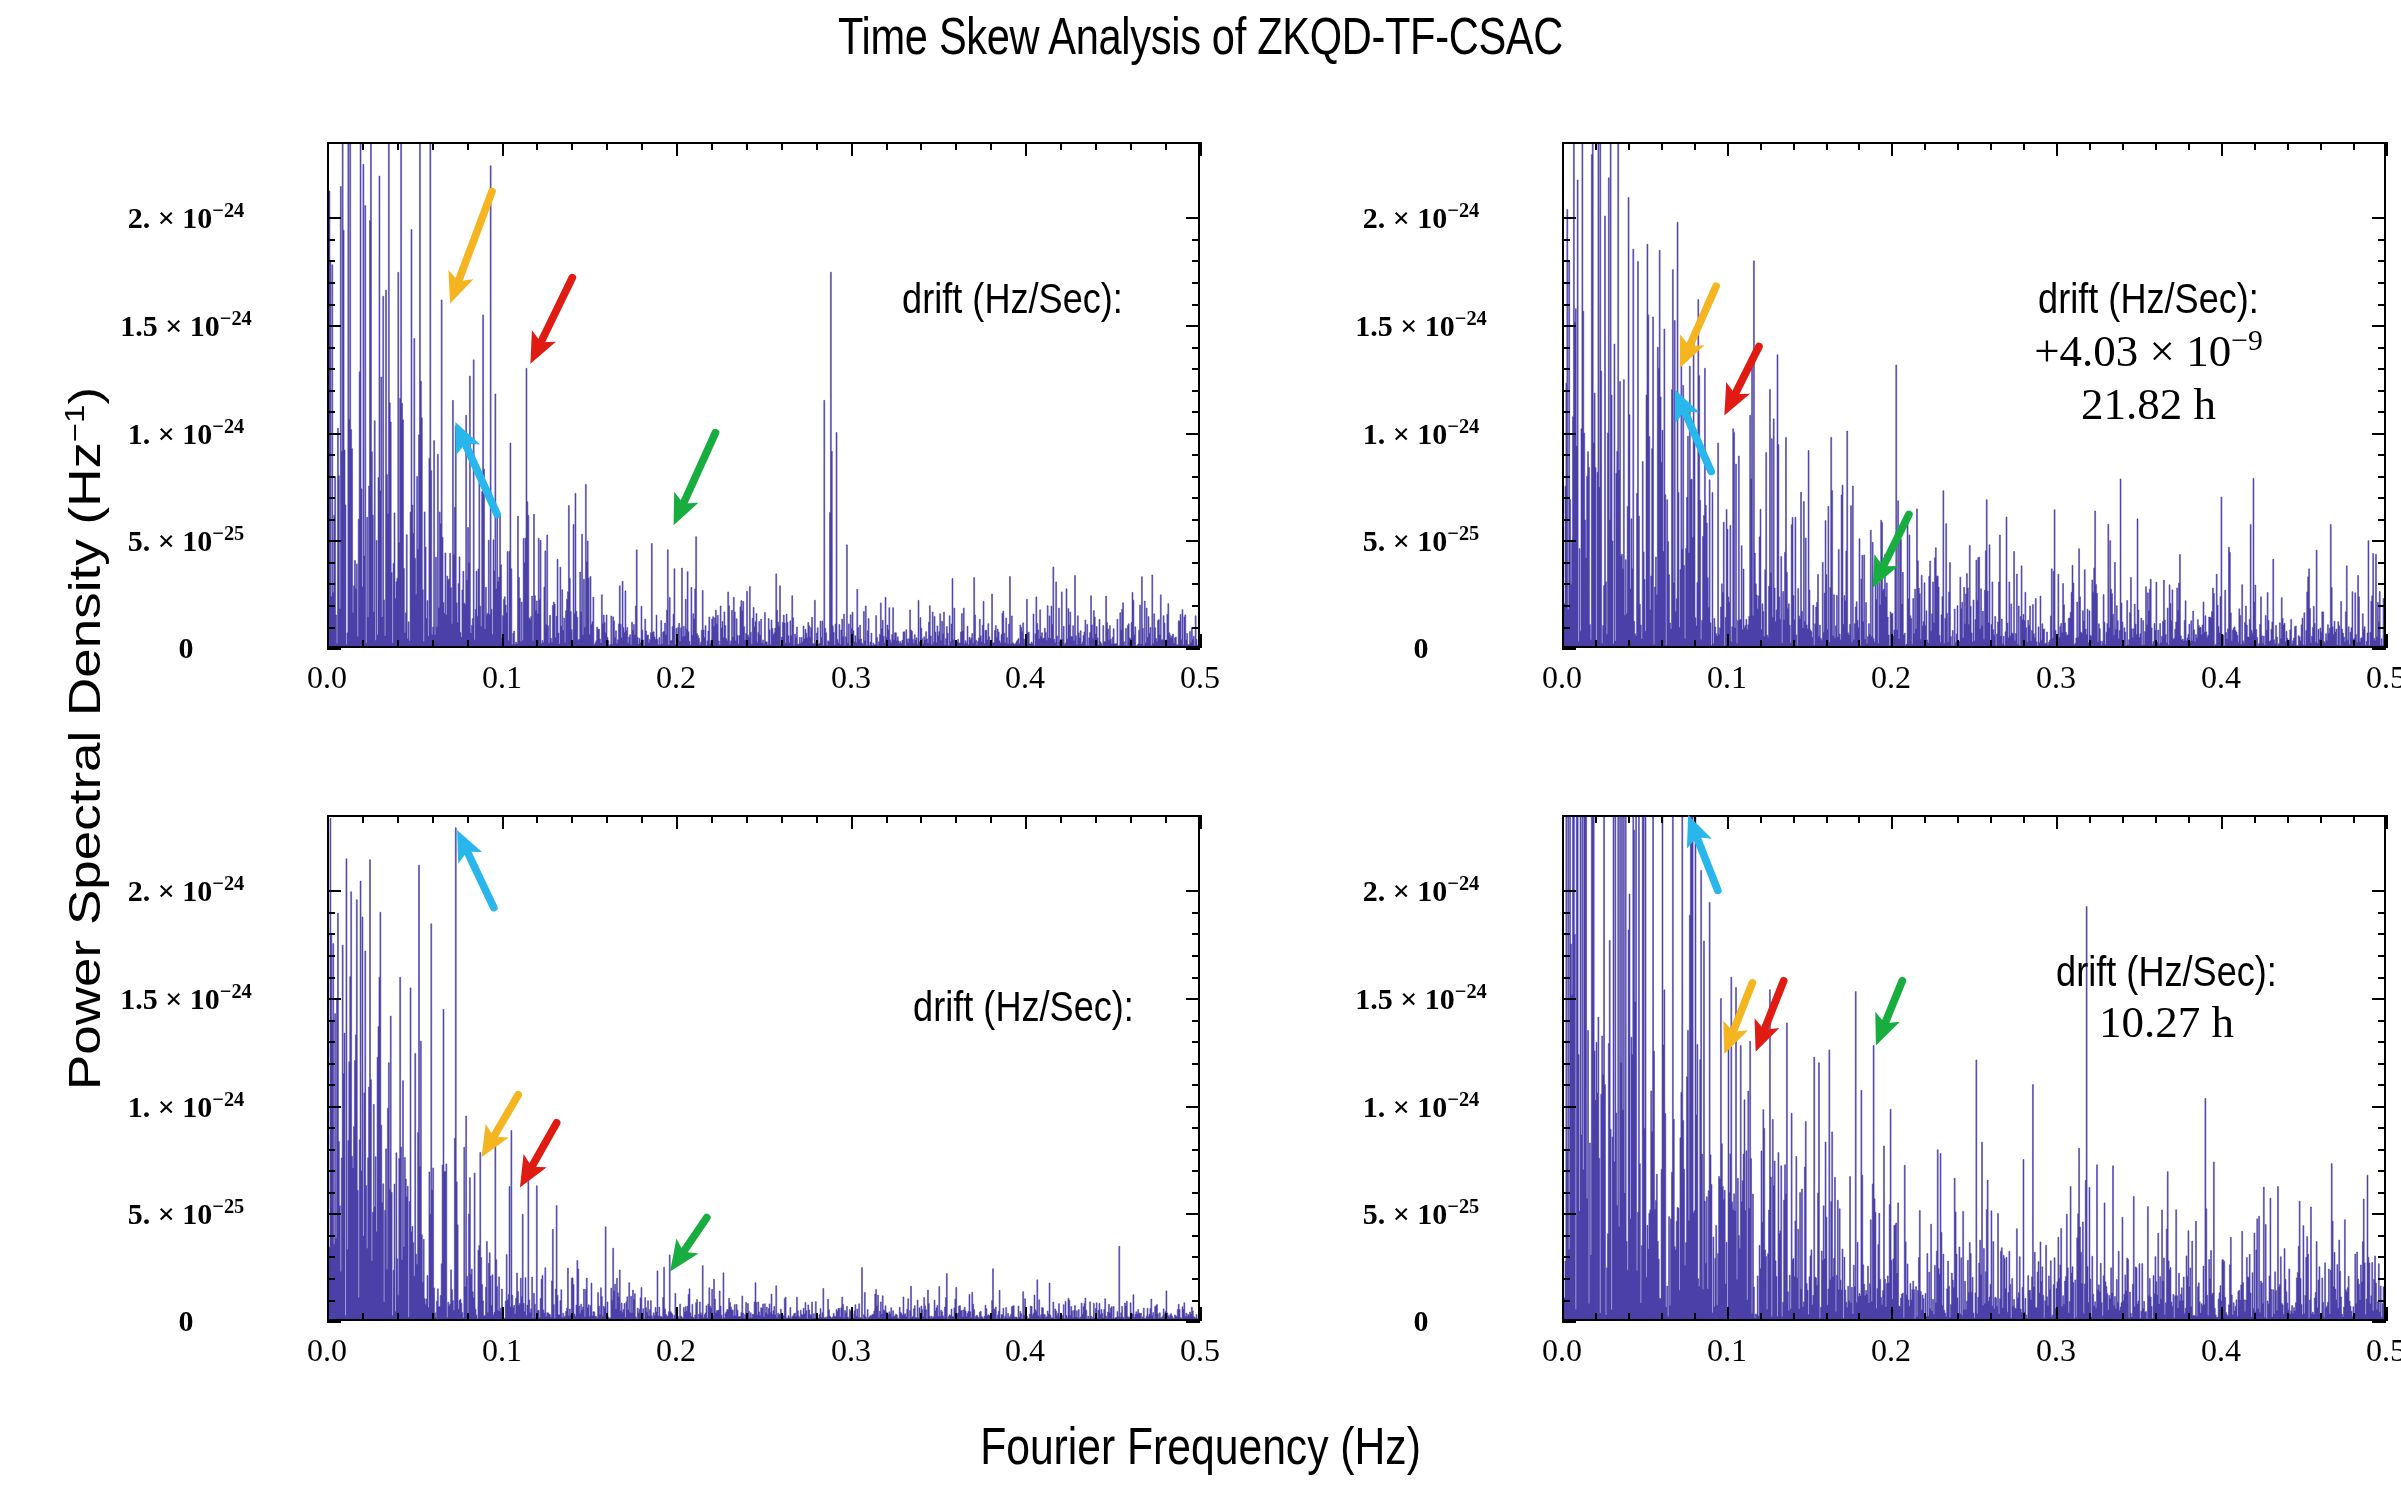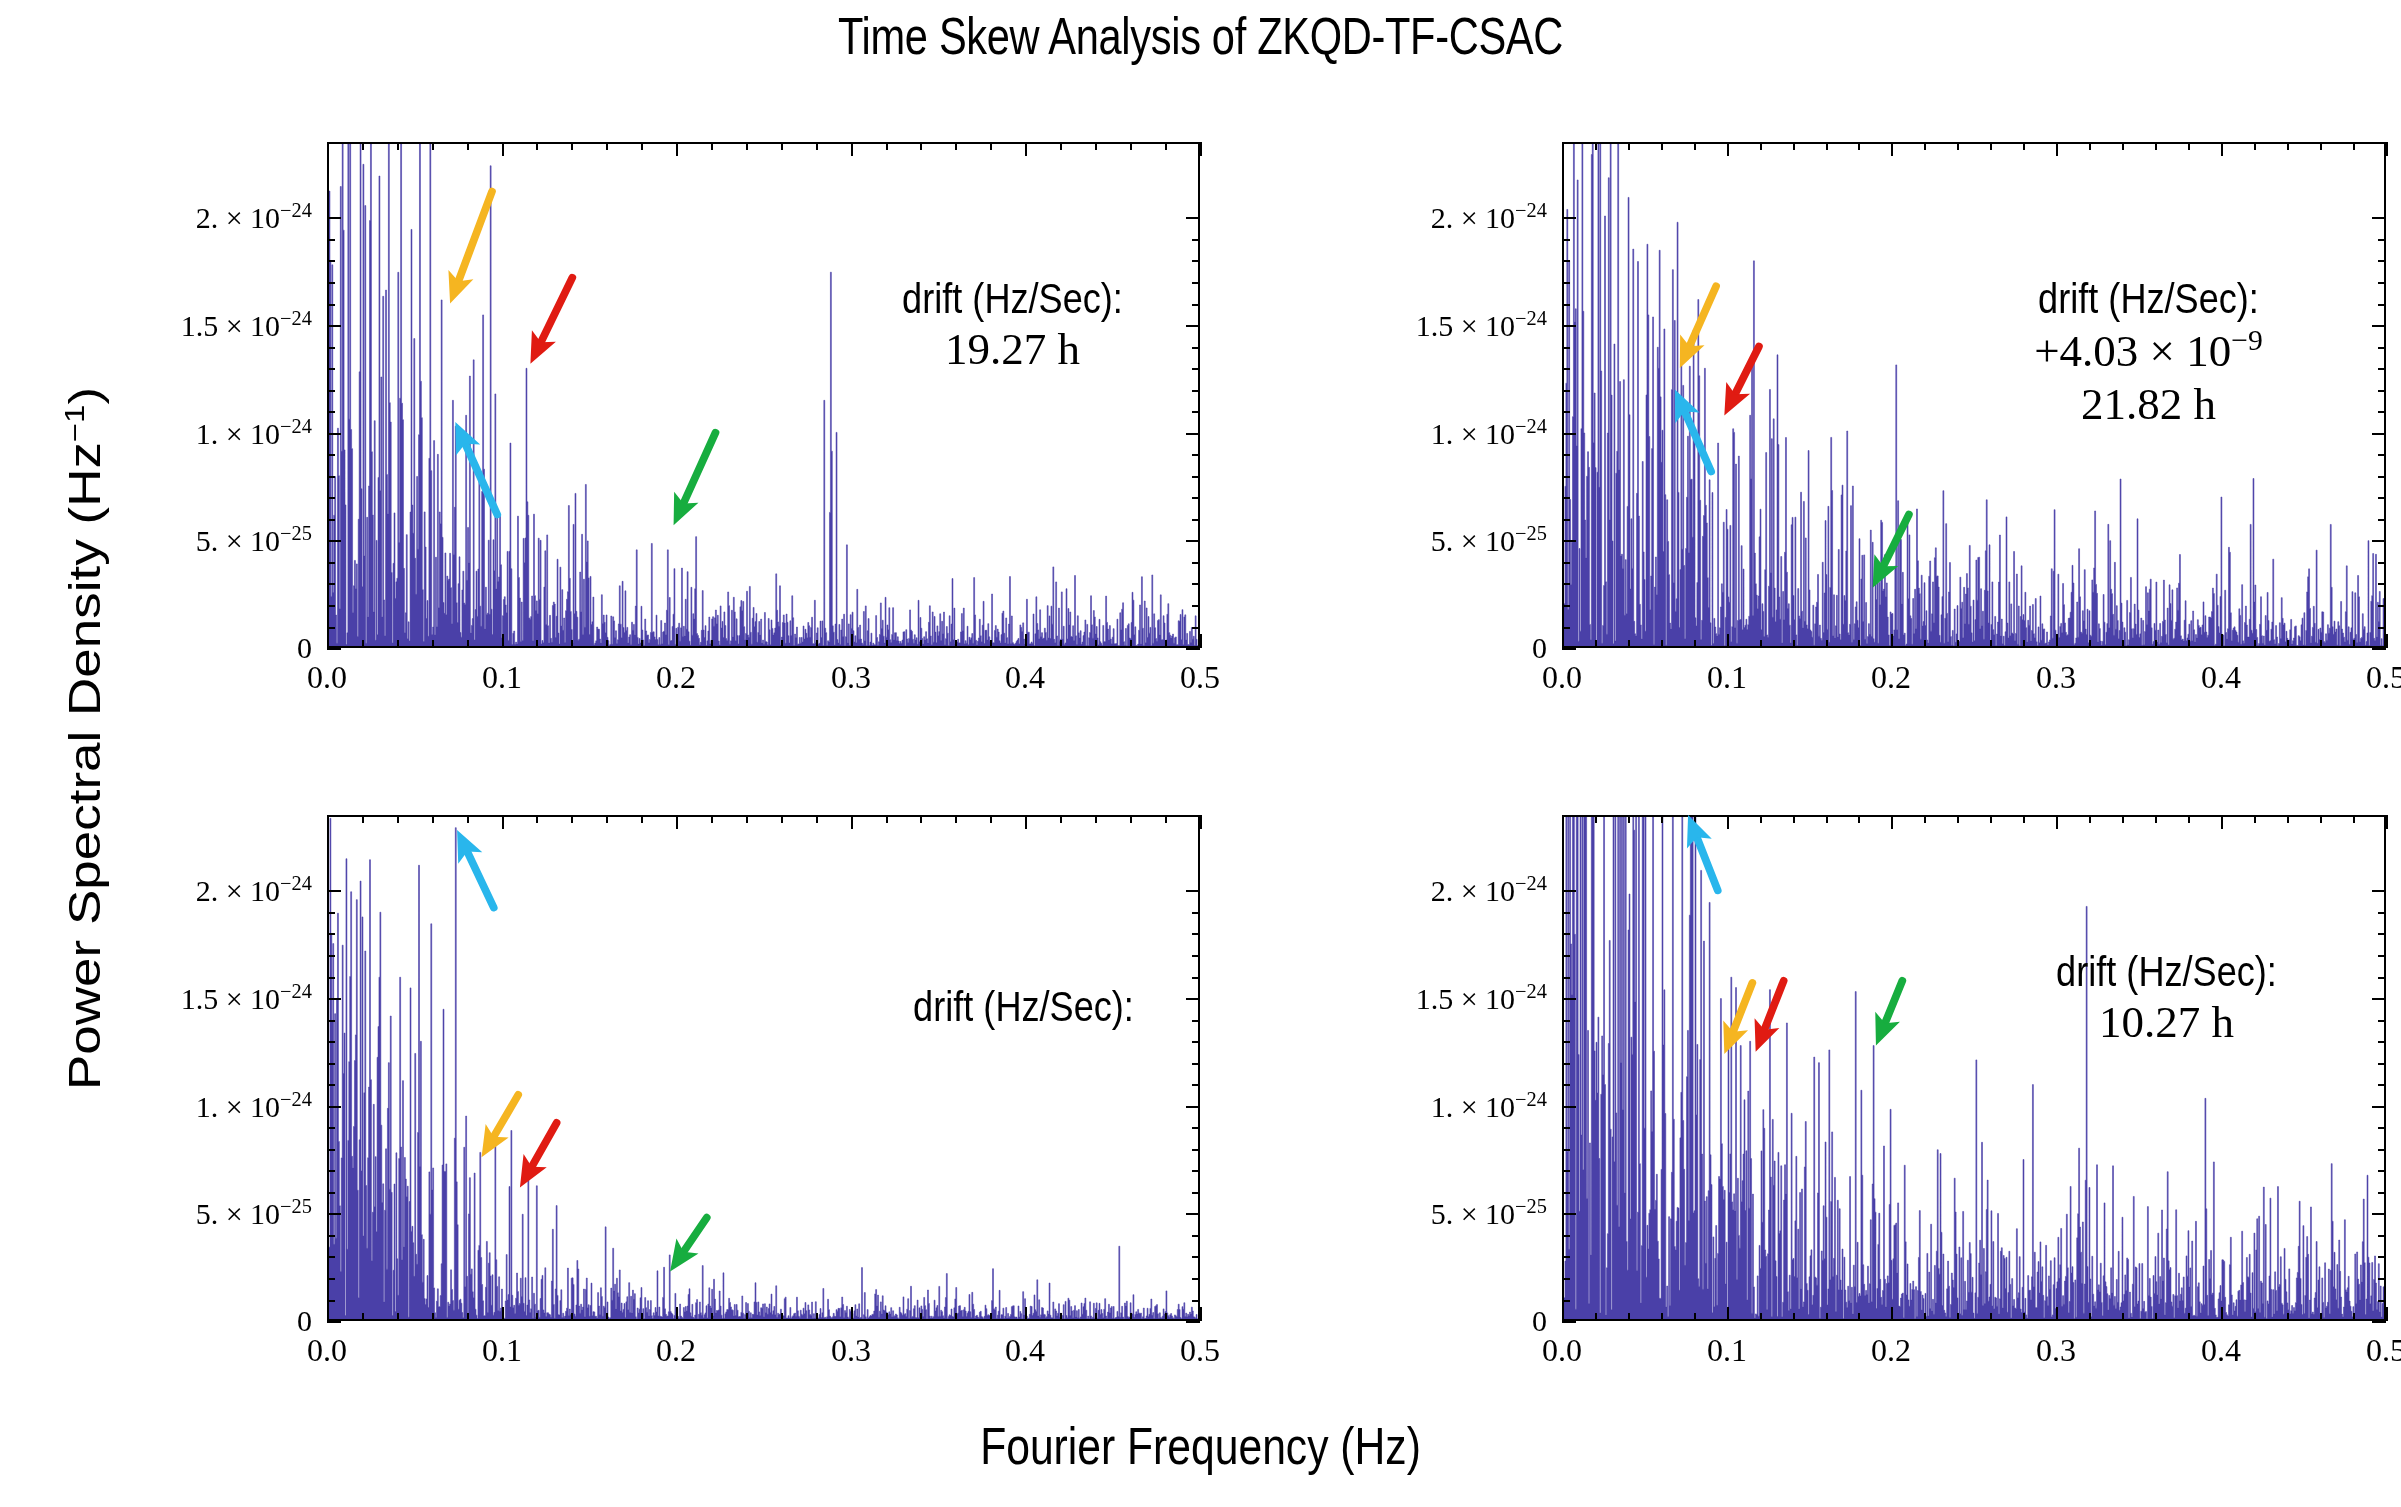--- a/index.html
+++ b/index.html
@@ -45,21 +45,21 @@
 
   
   .tick{position:absolute;background:#000;}
   .tick.x{width:2.1px;}
   .tick.y{height:2.1px;}
 
   
   .ylab{
     position:absolute;right:0;transform:translateY(-50%);
     font-family:"Liberation Serif",serif;font-size:30px;white-space:nowrap;
-    text-align:right;color:#000;
+    text-align:center;color:#000;font-weight:bold;
   }
   .ylab .sup{font-size:0.68em;vertical-align:super;}
   .xlab{
     position:absolute;transform:translateX(-50%);
     font-family:"Liberation Serif",serif;font-size:32px;white-space:nowrap;color:#000;
   }
 
   
   .annot{
     position:absolute;text-align:center;white-space:nowrap;line-height:1.17;color:#000;
@@ -194,21 +194,20 @@
         <div class="ylab" style="top: 398px; right: 888px; width: 252px;"><span>5.</span><span> × 10</span><span class="sup">−25</span></div>
         <div class="ylab" style="top: 506px; right: 888px; width: 252px;"><span>0</span></div>
         <div class="xlab" style="left: 0px; top: 517px;">0.0</div>
         <div class="xlab" style="left: 175px; top: 517px;">0.1</div>
         <div class="xlab" style="left: 349px; top: 517px;">0.2</div>
         <div class="xlab" style="left: 524px; top: 517px;">0.3</div>
         <div class="xlab" style="left: 698px; top: 517px;">0.4</div>
         <div class="xlab" style="left: 873px; top: 517px;">0.5</div>
         <div class="annot" style="left: 454px; top: 131px; width: 463px;">
           <span class="hdr">drift (Hz/Sec):</span>
-          <span class="dur">19.27 h</span>
         </div>
         <svg class="arrows" viewBox="0 0 1245 722" preserveAspectRatio="none">
           <g>
             <line x1="235.305" y1="70.66382978723402" x2="188.15756646792354" y2="196.707240631197" stroke="#f5b521" stroke-width="11" stroke-linecap="round"></line>
             <polygon points="175.545,230.4255319148936 173.16459417217777,182.55765471008255 187.45686833081666,198.58047903584682 208.7561238605242,195.87091931511299" fill="#f5b521"></polygon>
           </g>
           <g>
             <line x1="349.845" y1="193.5574468085107" x2="305.8282091298113" y2="284.0758979414859" stroke="#e01b12" stroke-width="11" stroke-linecap="round"></line>
             <polygon points="290.08500000000004,316.4510638297872 292.23980693983253,268.5725007033519 304.95358640037733,285.87451826861377 326.41359315526165,285.19033256259706" fill="#e01b12"></polygon>
           </g>

